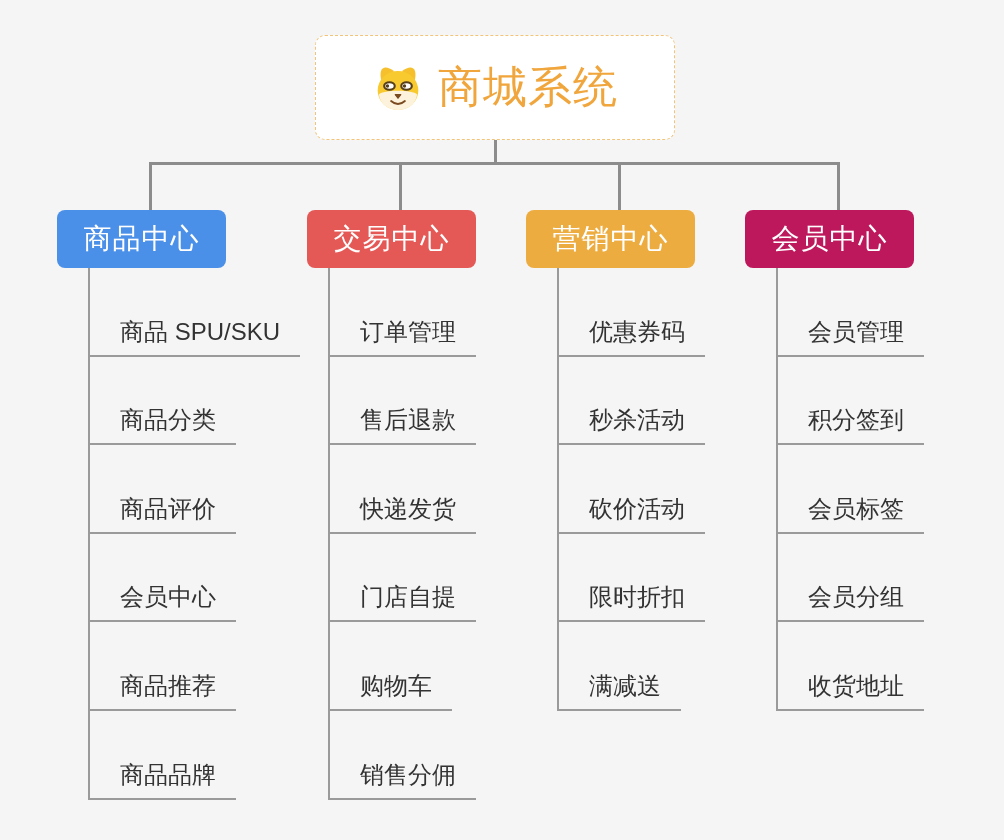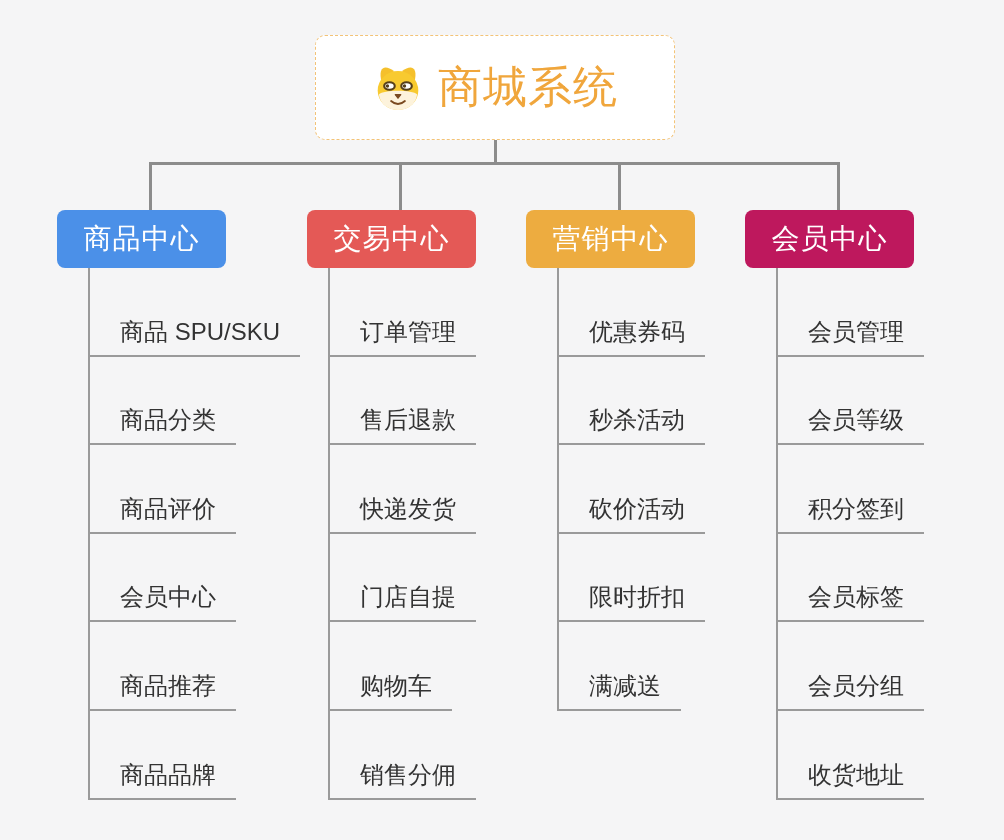--- a/index.html
+++ b/index.html
@@ -95,21 +95,20 @@
       <div class="branch-column" style="left: 542px;">
         <div class="sub-item">优惠券码</div>
         <div class="sub-item">秒杀活动</div>
         <div class="sub-item">砍价活动</div>
         <div class="sub-item">限时折扣</div>
         <div class="sub-item">满减送</div>
       </div>
       <div class="branch-node" style="left: 745px; background: #be185d;">会员中心</div>
       <div class="branch-column" style="left: 761px;">
         <div class="sub-item">会员管理</div>
-        <div class="sub-item">会员等级</div>
         <div class="sub-item">积分签到</div>
         <div class="sub-item">会员标签</div>
         <div class="sub-item">会员分组</div>
         <div class="sub-item">收货地址</div>
       </div>
     </div>
 
 </div>
 
 </body></html>

